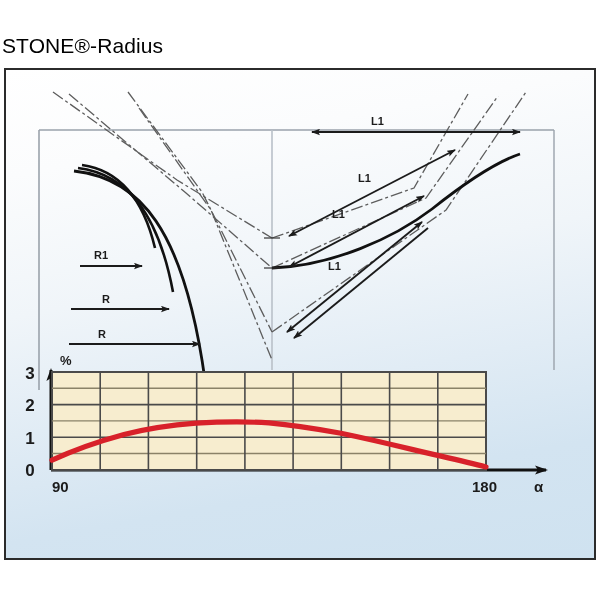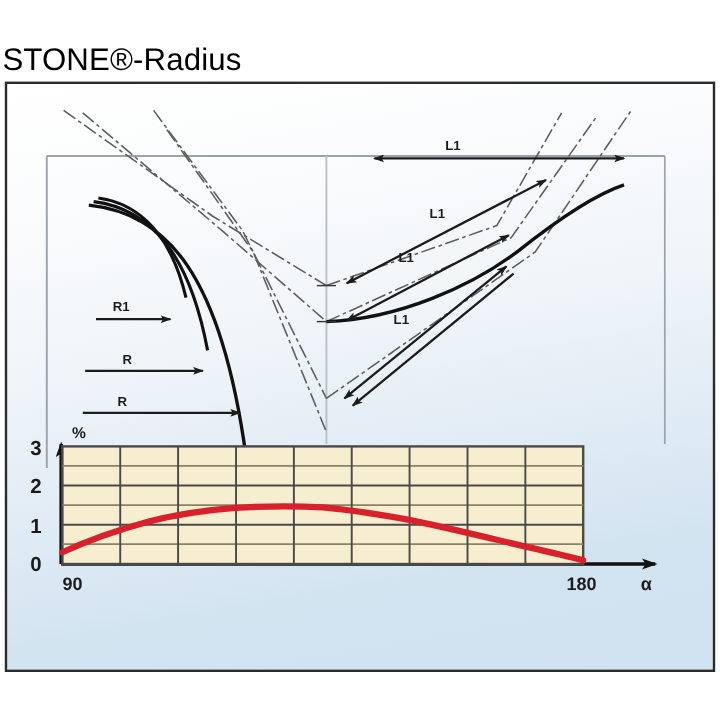--- a/index.html
+++ b/index.html
@@ -12,21 +12,21 @@
     height: 600px;
     font-family: "Liberation Sans", sans-serif;
     overflow: hidden;
     position: relative;
   }
 
   #page-title {
     position: absolute;
     left: 2px;
     top: 34px;
-    font-size: 26px;
+    font-size: 21px;
     color: #000000;
     letter-spacing: 0.1px;
     white-space: nowrap;
   }
 
   #figure-frame {
     position: absolute;
     left: 4px;
     top: 68px;
     width: 592px;

